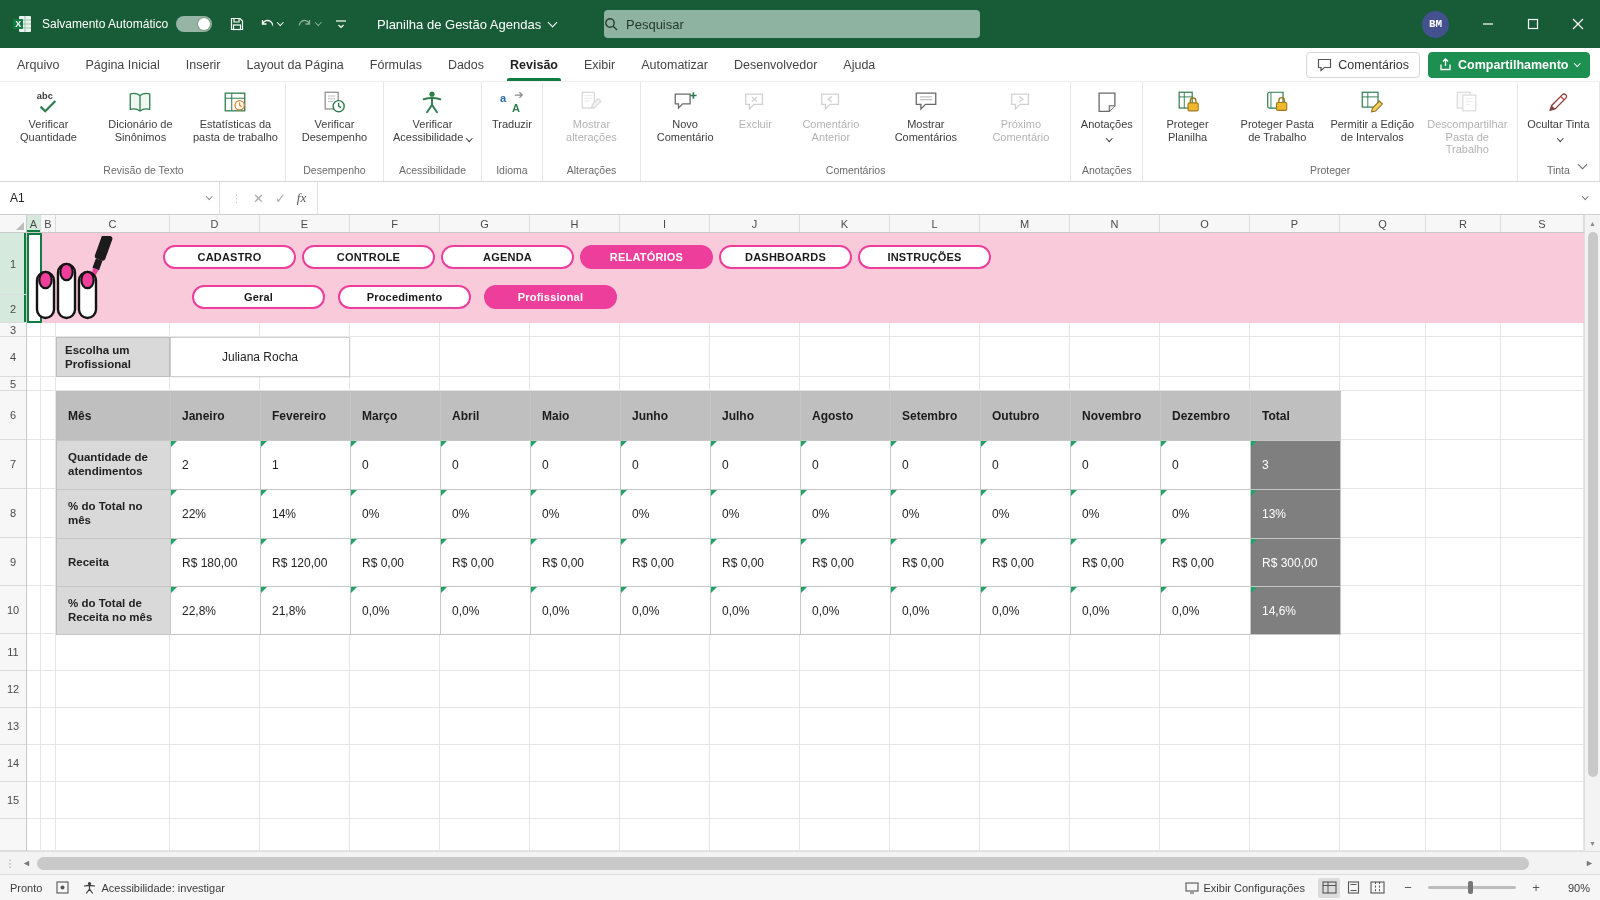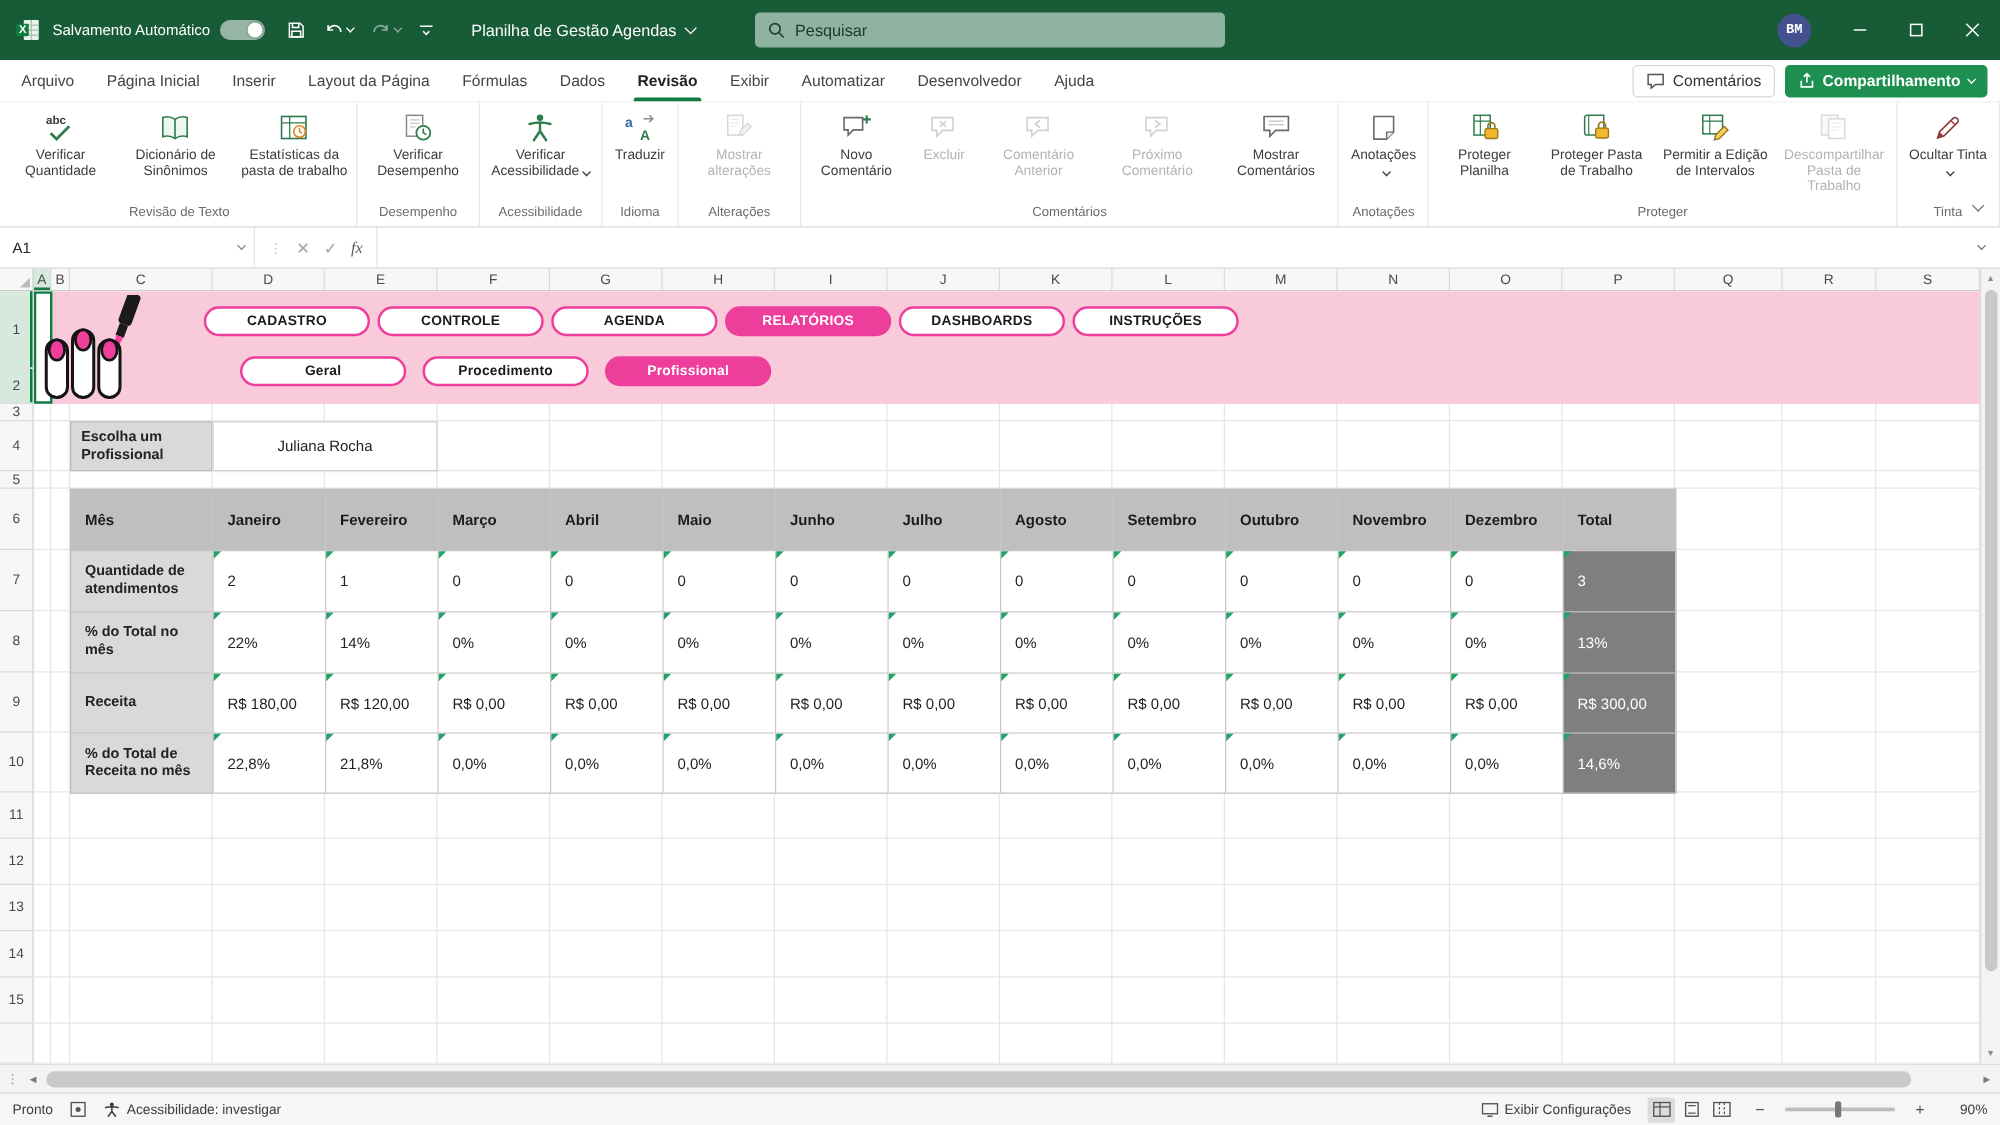--- a/index.html
+++ b/index.html
@@ -12,21 +12,21 @@
   .appicon{display:flex;margin-right:10px;}
   .autosave{display:flex;align-items:center;gap:8px;font-size:12px;margin-right:10px;}
   .toggle{width:36px;height:16px;border-radius:8px;background:rgba(255,255,255,.55);position:relative;display:inline-block;}
   .knob{position:absolute;right:2px;top:2px;width:12px;height:12px;border-radius:50%;background:#fff;box-shadow:0 0 2px rgba(0,0,0,.45);}
   .tb-btn{display:flex;align-items:center;gap:3px;padding:0 7px;height:48px;}
   .tb-btn.dim{opacity:.5;}
   .chev{display:inline-block;width:7px;height:7px;border-right:1.4px solid currentColor;border-bottom:1.4px solid currentColor;transform:rotate(45deg);margin-top:-3px;}
   .chev.tiny{width:4.5px;height:4.5px;}
   .chev.inl{margin-left:4px;}
   .doc-title{display:flex;align-items:center;gap:8px;margin-left:22px;font-size:13px;}
-  .search{position:absolute;left:604px;top:10px;width:376px;height:28px;background:var(--search_green);border-radius:4px;display:flex;align-items:center;gap:8px;padding:0 10px;color:#22392c;font-size:13px;}
+  .search{position:absolute;left:604px;top:10px;width:376px;height:28px;background:var(--search_green);border-radius:4px;display:flex;align-items:center;gap:8px;padding:0 0;color:#22392c;font-size:13px;}
   .tb-right{margin-left:auto;display:flex;align-items:center;height:100%;}
   .avatar{width:27px;height:27px;border-radius:50%;background:var(--avatar_blue);color:#fff;display:flex;align-items:center;justify-content:center;font-size:11px;font-weight:bold;margin-right:16px;font-family:Liberation Mono, monospace;}
   .winbtn{width:45px;height:100%;display:flex;align-items:center;justify-content:center;}
 
   
   .menubar{flex:0 0 34px;background:#fff;display:flex;align-items:center;border-bottom:1px solid #f0f0f0;padding-right:10px;}
   .menu-tabs{display:flex;height:100%;padding-left:4px;}
   .menu-tab{padding:0 13px;display:flex;align-items:center;font-size:12.5px;color:#444;position:relative;cursor:pointer;white-space:nowrap;}
   .menu-tab.active{font-weight:bold;color:#222;}
   .menu-tab.active::after{content:"";position:absolute;left:10px;right:10px;bottom:0;height:3px;background:var(--accent_green);border-radius:2px 2px 0 0;}
@@ -42,21 +42,21 @@
   .ribbon-btn{display:flex;flex-direction:column;align-items:center;gap:3px;min-width:56px;max-width:95px;padding:7px 4px 0;cursor:pointer;}
   .ribbon-icon{width:26px;height:26px;display:block;}
   .ribbon-icon svg{width:26px;height:26px;}
   .ribbon-label{font-size:11px;line-height:1.15;text-align:center;color:#3d3d3d;}
   .ribbon-btn.disabled{opacity:.4;filter:grayscale(1);}
   .ribbon-group-name{text-align:center;font-size:10.5px;color:#6a6a6a;padding:2px 6px 5px;white-space:nowrap;margin-top:auto;}
   .ribbon-collapse{position:absolute;right:14px;bottom:10px;color:#666;cursor:pointer;}
 
   
   .formulabar{flex:0 0 33px;background:#fff;border-bottom:1px solid #cfcfcf;display:flex;align-items:stretch;}
-  .namebox{width:204px;border-right:1px solid #e2e2e2;display:flex;align-items:center;justify-content:space-between;padding:0 8px 0 10px;font-size:12px;color:#222;cursor:pointer;}
+  .namebox{width:220px;border-right:1px solid #e2e2e2;display:flex;align-items:center;justify-content:space-between;padding:0 8px 0 10px;font-size:12px;color:#222;cursor:pointer;}
   .namebox .chev{color:#888;}
   .fb-mid{display:flex;align-items:center;gap:11px;padding:0 11px;color:#a8a8a8;border-right:1px solid #e2e2e2;}
   .fb-dots{color:#c2c2c2;font-size:11px;}
   .fb-x,.fb-ck{font-size:13px;}
   .fb-fx{font-family:"Liberation Serif",serif;font-style:italic;font-size:13px;color:#5a5a5a;}
   .fb-input{flex:1;display:flex;align-items:center;padding:0 8px;}
   .fb-expand{width:30px;display:flex;align-items:center;justify-content:center;color:#777;cursor:pointer;}
 
   
   .sheet-zone{flex:0 0 636px;display:flex;}
@@ -324,33 +324,33 @@
                 </svg></span>
               <span class="ribbon-label">Excluir</span>
             </div>
             <div class="ribbon-btn disabled">
               <span class="ribbon-icon"><svg viewBox="0 0 28 28">
                   <path d="M4 5.5h18v11h-9l-5 5v-5H4z" fill="#fff" stroke="#8f8f8f" stroke-width="1.4"></path>
                   <path d="M15 8l-4 3 4 3" fill="none" stroke="#8f8f8f" stroke-width="1.5"></path>
                 </svg></span>
               <span class="ribbon-label">Comentário Anterior</span>
             </div>
+            <div class="ribbon-btn">
+              <span class="ribbon-icon"><svg viewBox="0 0 28 28">
+                  <path d="M3.5 4.5h21v12h-11l-5 5v-5h-5z" fill="#fff" stroke="#6a6a6a" stroke-width="1.4"></path>
+                  <path d="M7.5 8.5h13M7.5 11.5h13" stroke="#c2c2c2" stroke-width="1.2"></path>
+                </svg></span>
+              <span class="ribbon-label">Mostrar Comentários</span>
+            </div>
             <div class="ribbon-btn disabled">
               <span class="ribbon-icon"><svg viewBox="0 0 28 28">
                   <path d="M4 5.5h18v11h-9l-5 5v-5H4z" fill="#fff" stroke="#8f8f8f" stroke-width="1.4"></path>
                   <path d="M12 8l4 3-4 3" fill="none" stroke="#8f8f8f" stroke-width="1.5"></path>
                 </svg></span>
               <span class="ribbon-label">Próximo Comentário</span>
-            </div>
-            <div class="ribbon-btn">
-              <span class="ribbon-icon"><svg viewBox="0 0 28 28">
-                  <path d="M3.5 4.5h21v12h-11l-5 5v-5h-5z" fill="#fff" stroke="#6a6a6a" stroke-width="1.4"></path>
-                  <path d="M7.5 8.5h13M7.5 11.5h13" stroke="#c2c2c2" stroke-width="1.2"></path>
-                </svg></span>
-              <span class="ribbon-label">Mostrar Comentários</span>
             </div>
           </div>
           <div class="ribbon-group-name">Comentários</div>
         </div>
         <div class="ribbon-group">
           <div class="ribbon-buttons">
             <div class="ribbon-btn">
               <span class="ribbon-icon"><svg viewBox="0 0 28 28">
                   <path d="M5.5 4.5h17v13.5l-6 6h-11z" fill="#fff" stroke="#6a6a6a" stroke-width="1.4"></path>
                   <path d="M16.5 24v-6h6" fill="#eee" stroke="#6a6a6a" stroke-width="1.2"></path>

